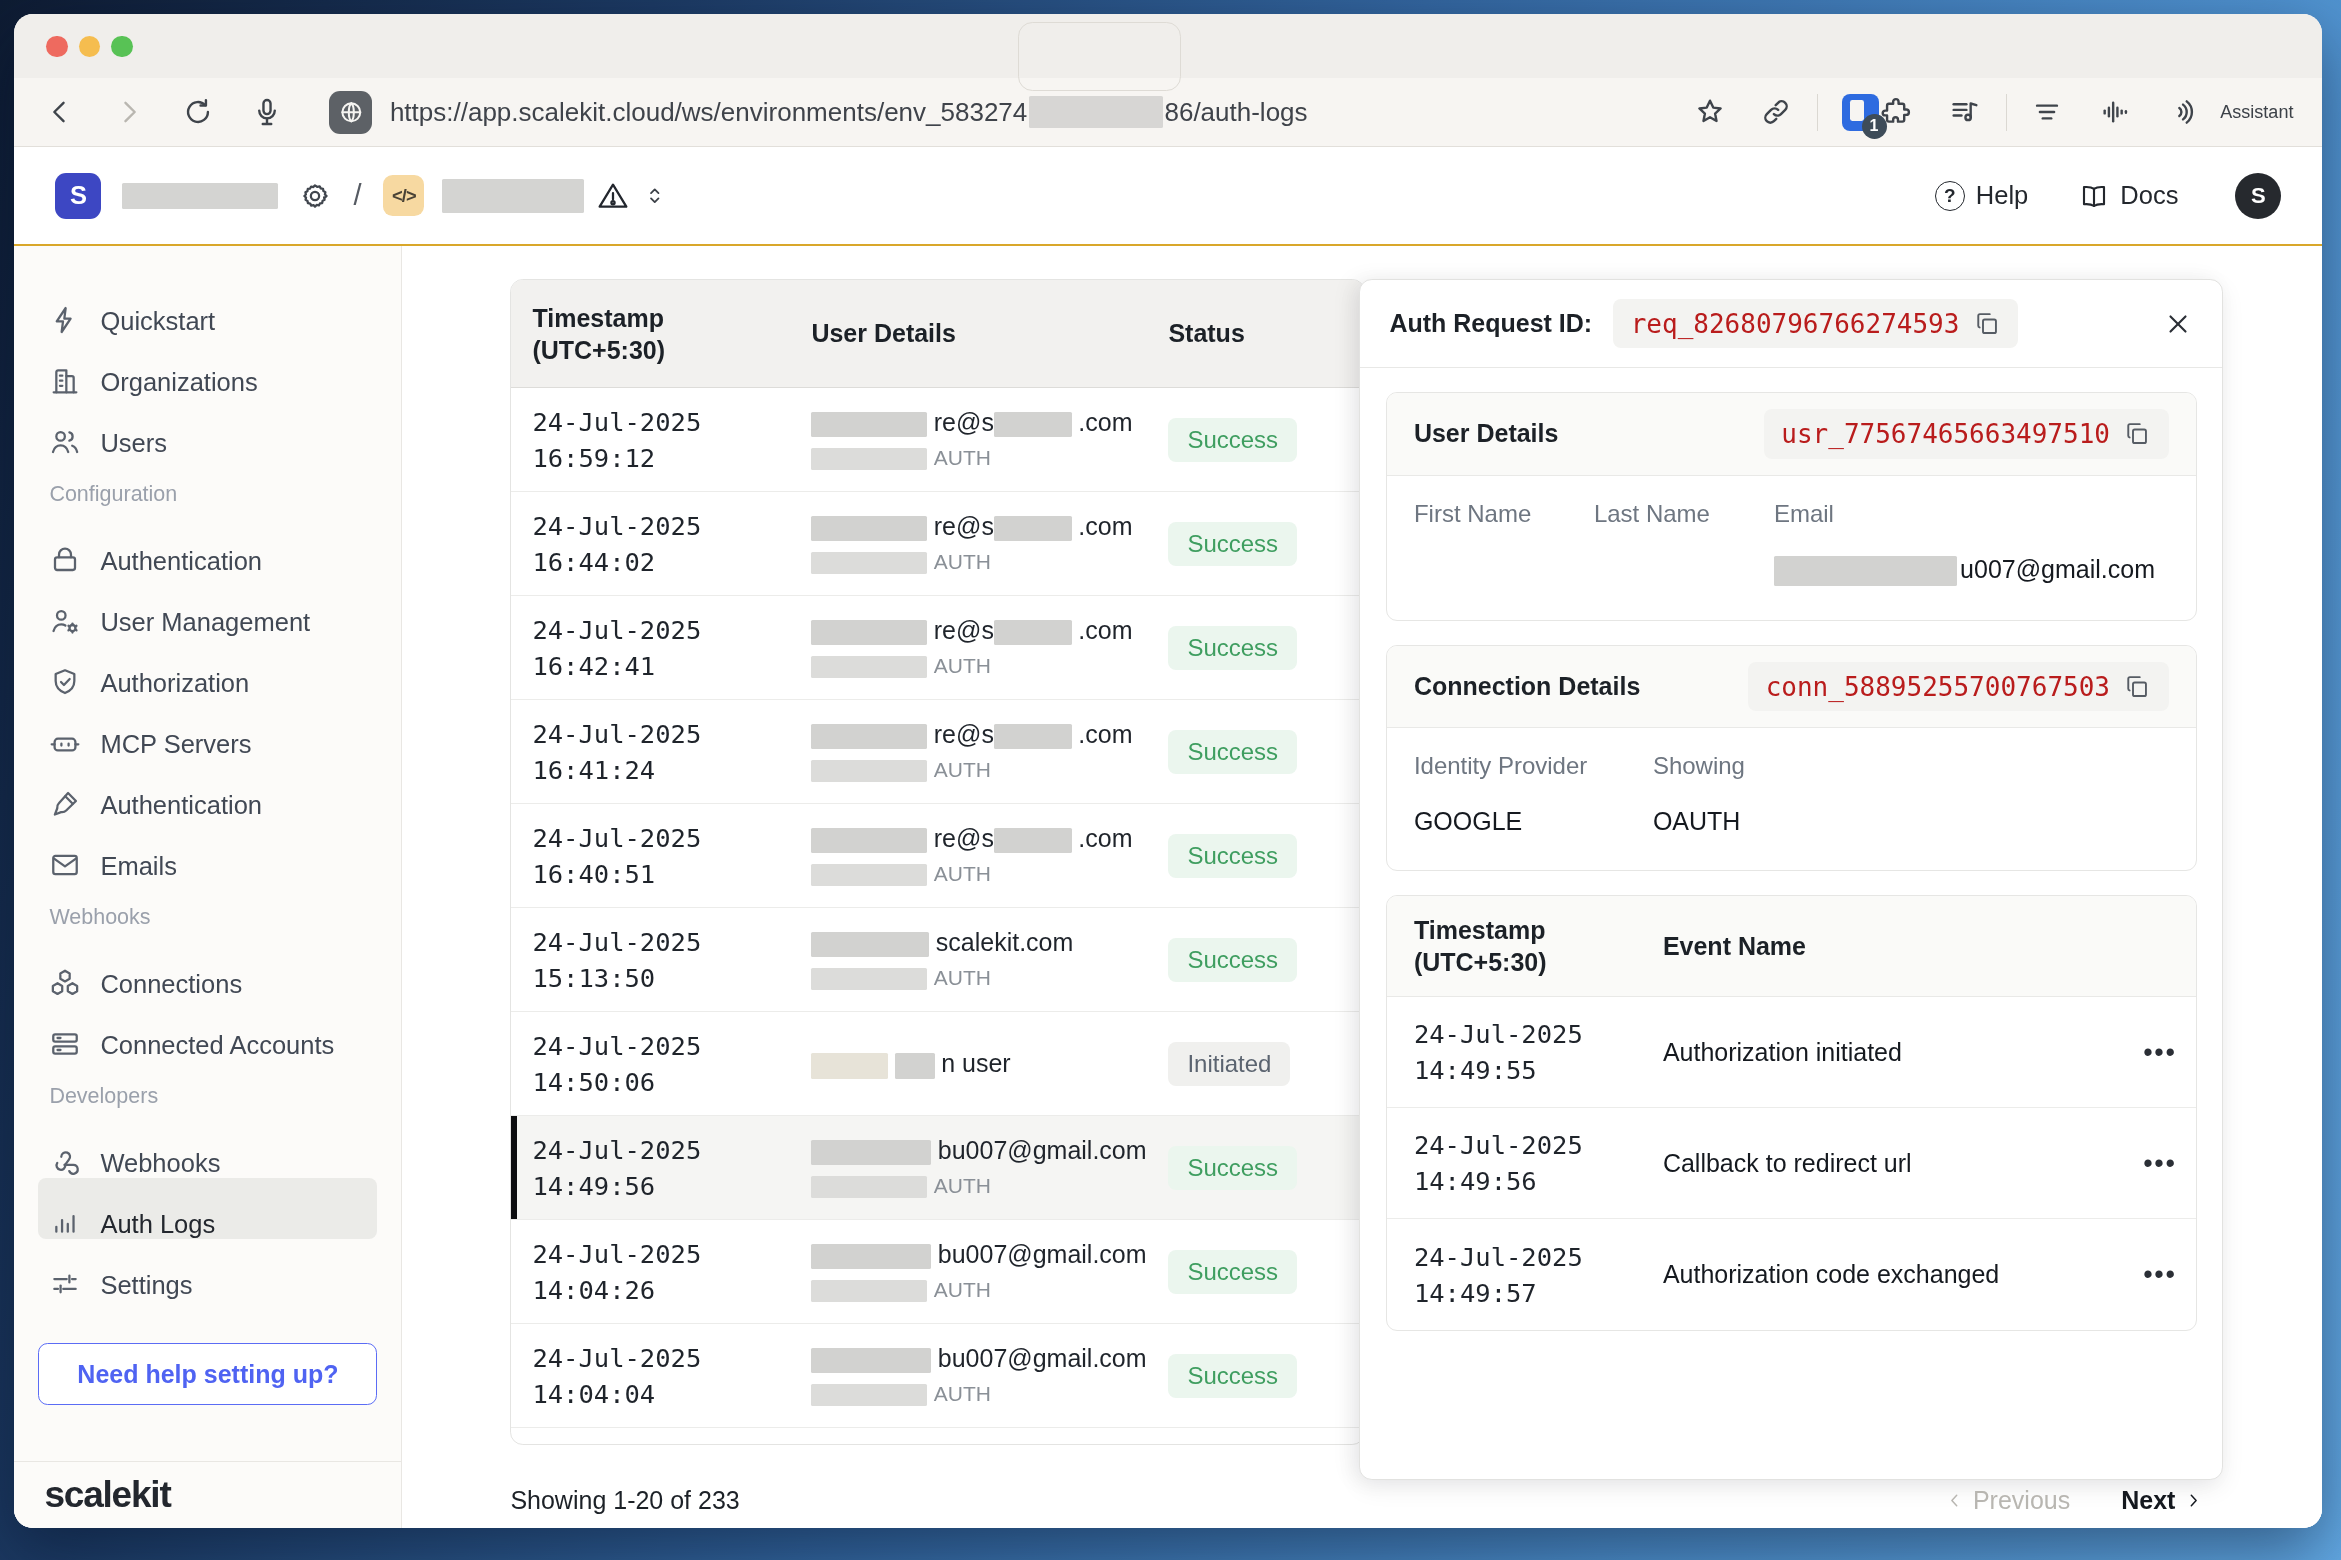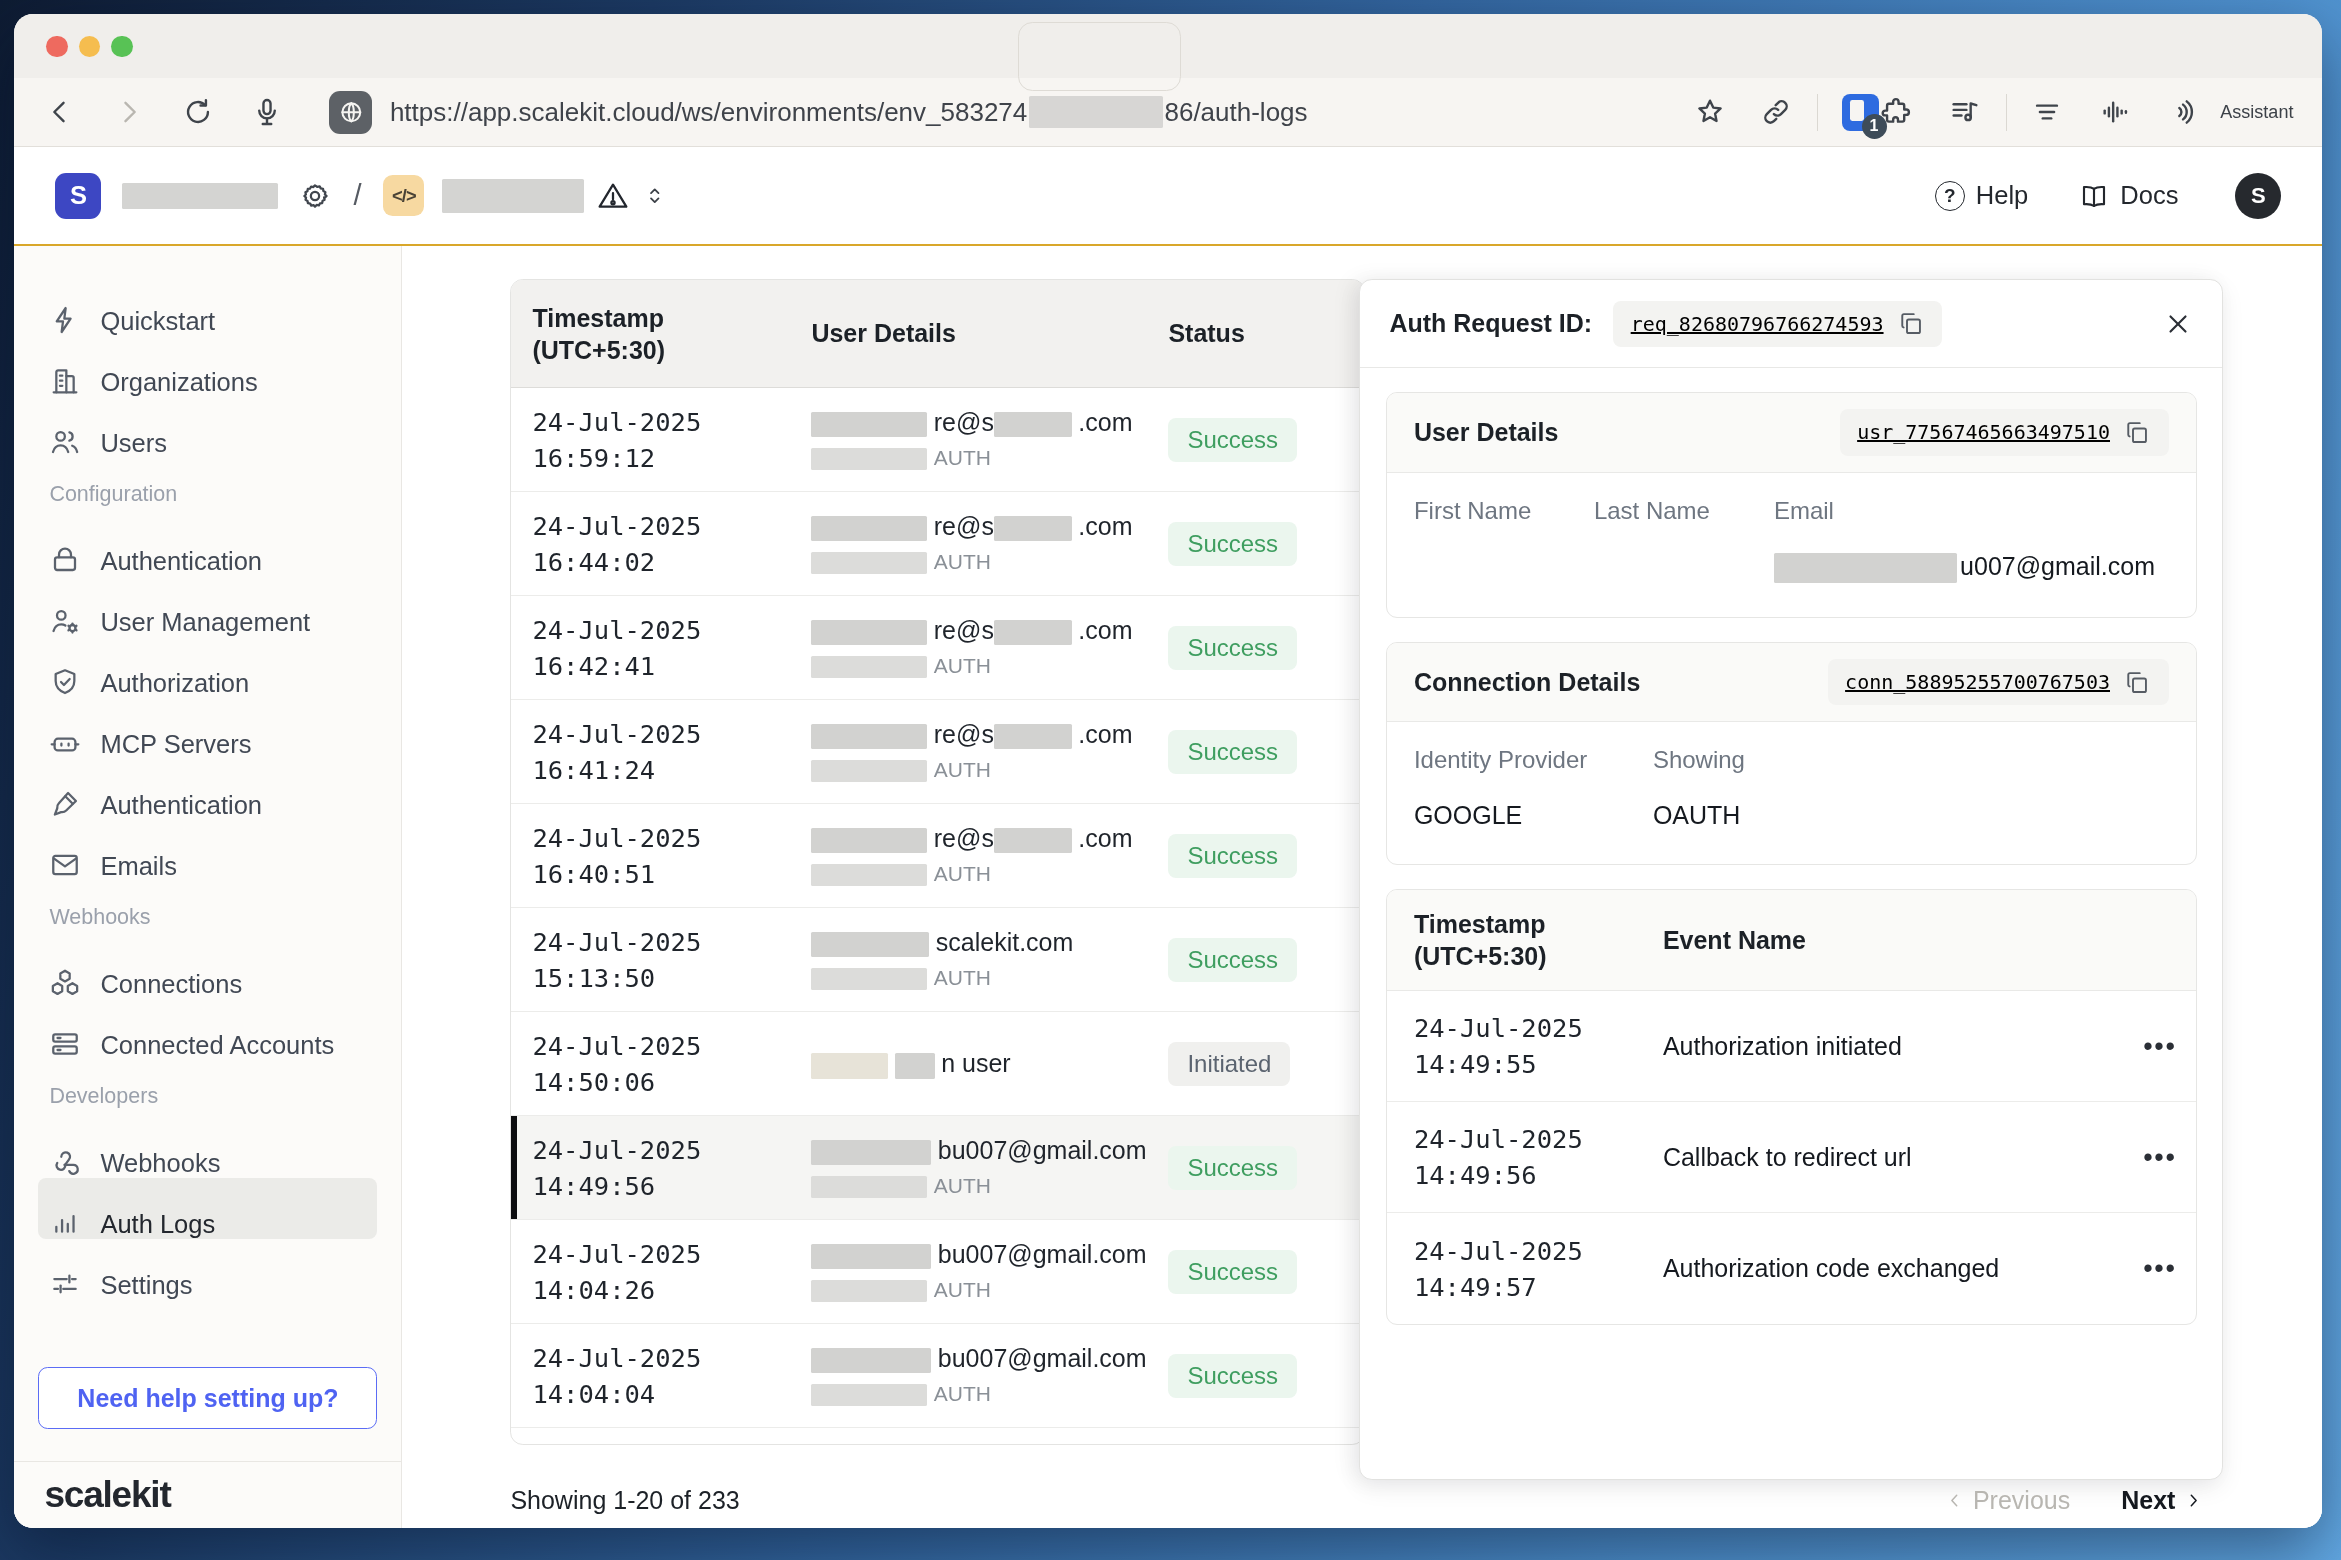--- a/index.html
+++ b/index.html
@@ -65,21 +65,21 @@
   .sidebar{ width:388px; flex:none; border-right:0.8px solid #e9e7e3; background:#fcfbf9; display:flex; flex-direction:column; }
   .nav{ padding:29px 24px 0 24px; flex:none; }
   .nav-item{ height:61px; display:flex; align-items:flex-end; padding:0 11px; border-radius:8px; cursor:pointer; }
   .nav-item .icon{ width:32px; height:32px; color:#5b626d; flex:none; }
   .nav-item .lbl{ margin-left:19px; font-size:25.5px; color:#414854; }
   .nav-item.active{ background:#ebebe8; }
   .nav-item.active .lbl{ color:#23272e; }
   .section-label{ padding:0 11px; margin:24px 0 8px; font-size:21.5px; color:#9aa0ab; }
   .side-spacer{ flex:1; }
   .help-btn{ margin:0 24px 32px; height:62px; border:1.6px solid #5b6cf5; border-radius:9.6px; background:#fff; color:#4f63f2; font-size:25px; font-weight:bold; display:flex; align-items:center; justify-content:center; cursor:pointer; }
-  .logo-foot{ height:67px; border-top:0.8px solid #e9e7e3; display:flex; align-items:center; padding-left:30px; flex:none; }
+  .logo-foot{ height:67px; border-top:0.8px solid #e9e7e3; display:flex; align-items:center; padding-left:30px; flex:none;margin-top:24px; }
   .brand{ font-size:37px; font-weight:bold; letter-spacing:-1.2px; color:#23272e; }
 
   
   .main{ flex:1; position:relative; background:#fff; min-width:0; }
 
   .table-card{ position:absolute; left:108px; top:33px; width:855px; height:1166px; border:0.8px solid #e4e4e2; border-radius:12.8px; overflow:hidden; background:#fff; }
   .t-head{ height:108px; background:#f2f1ef; border-bottom:0.8px solid #dddcd9; display:grid; grid-template-columns:300px 357px auto; align-items:center; font-size:25px; font-weight:bold; color:#1c2127; }
   .t-head .c1{ padding-left:21px; line-height:32px; }
   .t-row{ height:104px; border-bottom:0.8px solid #ececea; display:grid; grid-template-columns:300px 357px auto; align-items:center; position:relative; cursor:pointer; background:#fff; }
   .t-row.selected{ background:#f5f5f3; }
@@ -90,21 +90,21 @@
   .t-user .redact{ margin-right:6.4px; }
   .t-user .sub .redact{ height:22px; background:#dcdcda; }
   .status-pill{ display:inline-block; padding:8px 19px; border-radius:8px; font-size:24px; }
 
   
   .panel{ position:absolute; left:957px; top:33px; width:864px; height:1201px; background:#fff; border:0.8px solid #e2e2e0; border-radius:12.8px;
           box-shadow:-8px 0 22px rgba(15,20,30,.06), 0 8px 24px rgba(15,20,30,.07); }
   .panel-head{ height:88px; border-bottom:0.8px solid #e8e8e6; display:flex; align-items:center; padding:0 29px; }
   .panel-title{ font-size:25px; font-weight:bold; color:#1c2127; }
   .id-pill{ display:flex; align-items:center; gap:14.4px; background:#f3f3f1; border-radius:8px; padding:9.6px 17.5px; margin-left:21px;
-            font-family:"DejaVu Sans Mono", monospace; font-size:20px; color:#000000;text-decoration:underline; }
+            font-family:"DejaVu Sans Mono", monospace; font-size:26px; color:#b91c1c; }
   .copy-icon{ width:27px; height:27px; color:#565c64; cursor:pointer; flex:none; }
   .close-icon{ width:30px; height:30px; color:#2b2f36; margin-left:auto; cursor:pointer; }
 
   .p-card{ margin:24px 25.5px 0; border:0.8px solid #e6e6e4; border-radius:11px; overflow:hidden; background:#fff; }
   .p-card-head{ background:#fafaf8; border-bottom:0.8px solid #e9e9e7; display:flex; align-items:center; padding:16px 27px; min-height:73px; }
   .p-card-title{ font-size:25px; font-weight:bold; color:#1c2127; }
   .p-card-head .id-pill{ margin-left:auto; }
   .p-card-body{ padding:24px 27px 34px; }
   .f-grid{ display:grid; grid-template-columns:180px 180px auto; }
   .f-grid.two{ grid-template-columns:239px auto; }

